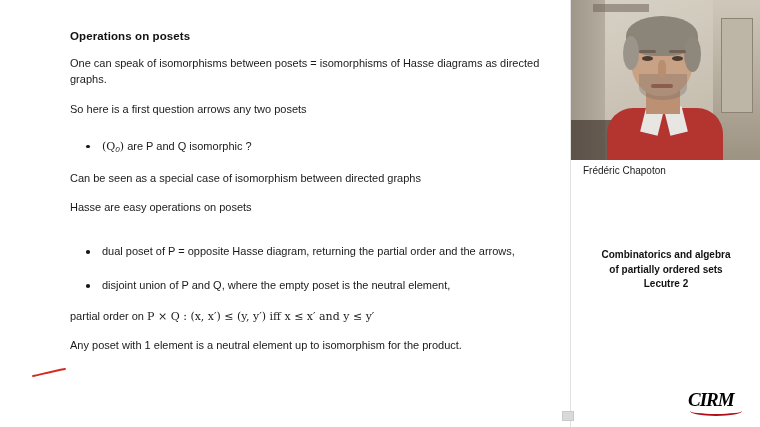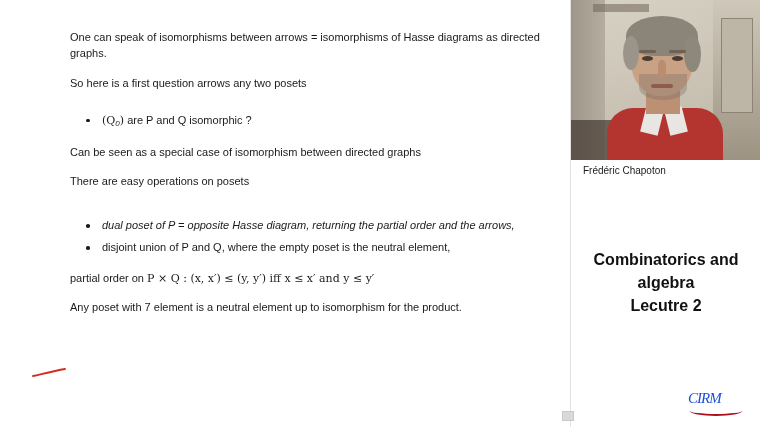--- a/index.html
+++ b/index.html
@@ -50,21 +50,21 @@
     max-width: 470px;
   }
   .bullet-line::before {
     content: "";
     position: absolute;
     left: 16px; top: 6px;
     width: 3.5px; height: 3.5px;
     border-radius: 50%;
     background: #1a1a1a;
   }
-  .bullet-line.wrapped { margin-bottom: 6px; font-style: italic; }
+  .bullet-line.wrapped { margin-bottom: 18px; }
   .gap-sm { height: 6px; }
   .gap-md { height: 14px; }
   .math-up { font-family: "DejaVu Serif", serif; font-style: normal; }
   .sub { font-size: 8px; vertical-align: -2px; font-style: italic; }
   .eqline {
     font-size: 11px;
     color: #1a1a1a;
     margin: 0 0 15px 0;
     max-width: 480px;
   }
@@ -218,36 +218,36 @@
     left: 12px; top: 165px;
     width: 190px;
     font-size: 10px;
     color: #1a1a1a;
   }
   .course-title {
     position: absolute;
     left: 0; top: 248px;
     width: 190px;
     text-align: center;
-    font-size: 16px;
+    font-size: 10px;
     font-weight: bold;
     color: #111;
     line-height: 1.45;
   }
   .logo {
     position: absolute;
     right: 14px; bottom: 12px;
     width: 58px; height: 26px;
   }
   .logo-text {
     font-family: "Liberation Serif", serif;
-    font-size: 15px;
-    font-weight: normal;
+    font-size: 19px;
+    font-weight: bold;
     font-style: italic;
-    color: #1d4ed8;
+    color: #000000;
     letter-spacing: -1px;
   }
   .logo-arc {
     position: absolute;
     left: 2px; bottom: -1px;
     width: 52px; height: 10px;
     border-bottom: 2px solid #b00d1c;
     border-radius: 0 0 50% 50%;
   }
   .footer-marker {
@@ -258,46 +258,47 @@
     border: 1px solid #c9c9c9;
   }
 </style>
 </head>
 <body>
 
 <div id="page">
 
   <div class="slide">
 
-
-    <p class="para">One can speak of isomorphisms between arrows = isomorphisms of Hasse diagrams as directed graphs.</p>
+    <div class="slide-title">Operations on posets</div>
+
+    <p class="para">One can speak of isomorphisms between posets = isomorphisms of Hasse diagrams as directed graphs.</p>
 
     <p class="para">So here is a first question arrows any two posets</p>
 
     <div class="gap-sm"></div>
 
     <div class="bullet-line">
       <span class="math-up">(Q</span><span class="sub">0</span><span class="math-up">)</span>
       <span>are P and Q isomorphic ?</span>
     </div>
 
     <p class="para tight">Can be seen as a special case of isomorphism between directed graphs</p>
 
-    <p class="para">There are easy operations on posets</p>
+    <p class="para">Hasse are easy operations on posets</p>
 
     <div class="gap-md"></div>
 
     <div class="bullet-line wrapped">dual poset of P = opposite Hasse diagram, returning the partial order and the arrows,</div>
     <div class="bullet-line">disjoint union of P and Q, where the empty poset is the neutral element,</div>
 
     <div class="eqline">
       <span>partial order on </span><span class="eq">P × Q : (x, x′) ≤ (y, y′) iff x ≤ x′ and y ≤ y′</span>
     </div>
 
-    <p class="para">Any poset with 7 element is a neutral element up to isomorphism for the product.</p>
+    <p class="para">Any poset with 1 element is a neutral element up to isomorphism for the product.</p>
   </div>
 
   <svg class="annotation" viewBox="0 0 34 10">
     <path d="M1 8 C 10 6, 22 3, 33 1" stroke="#d52b1e" stroke-width="1.8" fill="none" stroke-linecap="round"></path>
   </svg>
 
   <div class="right-col">
 
     <div class="webcam">
       <div class="wall"></div>
@@ -320,20 +321,21 @@
       <div class="eye-l"></div>
       <div class="eye-r"></div>
       <div class="nose"></div>
       <div class="mouth"></div>
     </div>
 
     <div class="speaker-name">Frédéric Chapoton</div>
 
     <div class="course-title">
       <div>Combinatorics and algebra</div>
+      <div>of partially ordered sets</div>
       <div>Lecutre 2</div>
     </div>
 
     <div class="logo">
       <span class="logo-text">CIRM</span>
       <span class="logo-arc"></span>
     </div>
   </div>
 
   <div class="footer-marker"></div>

